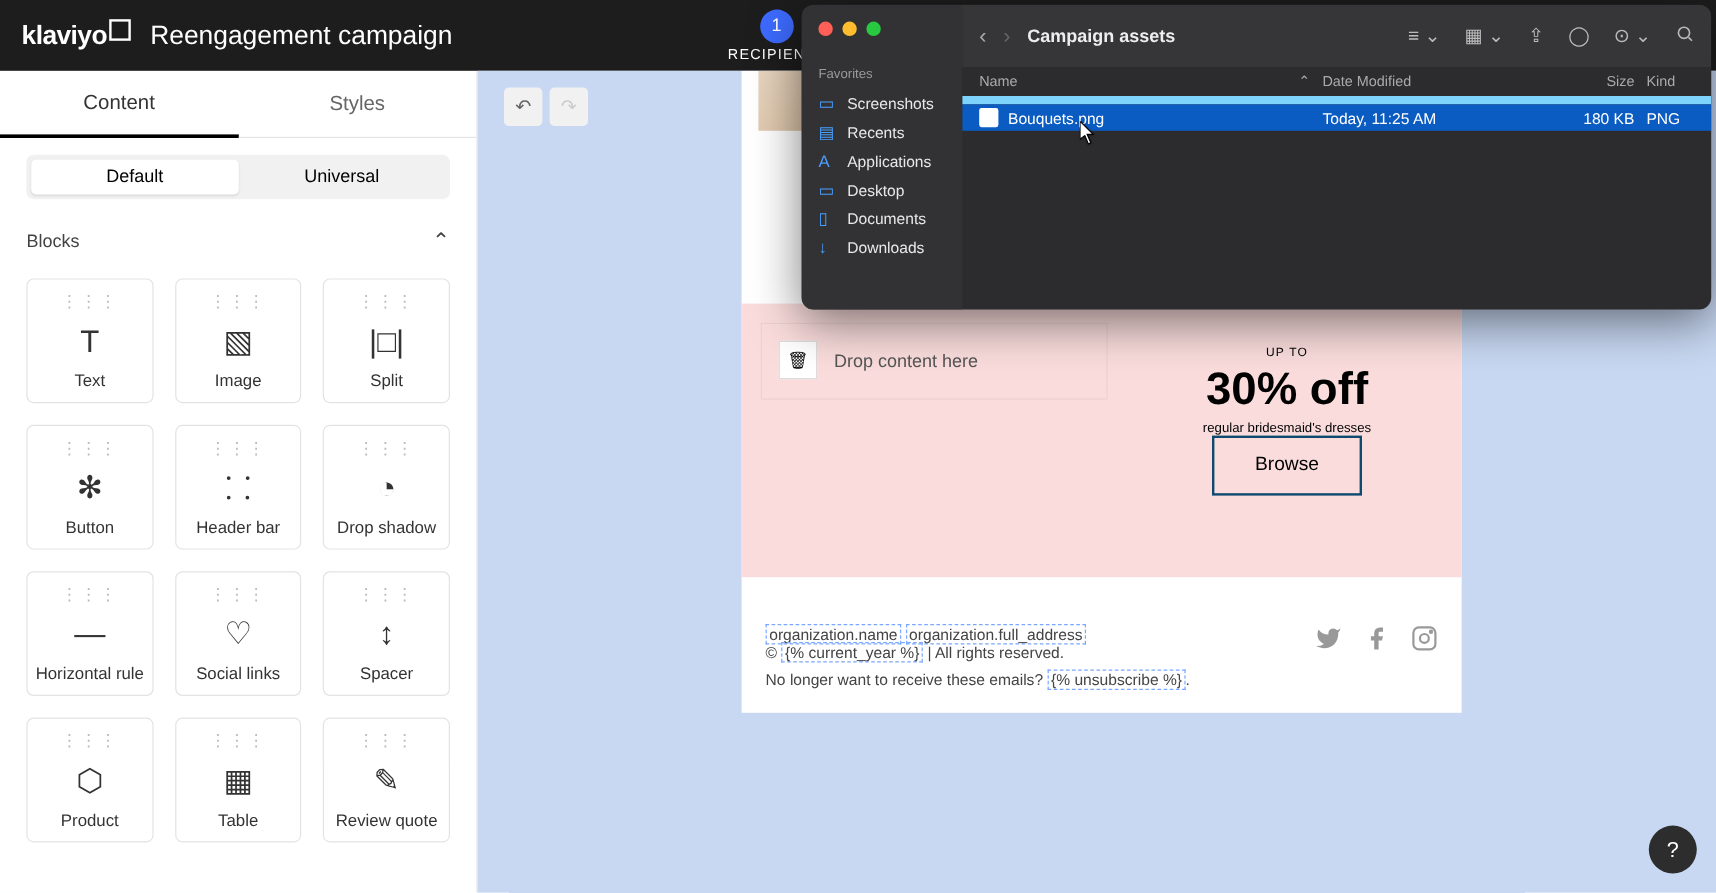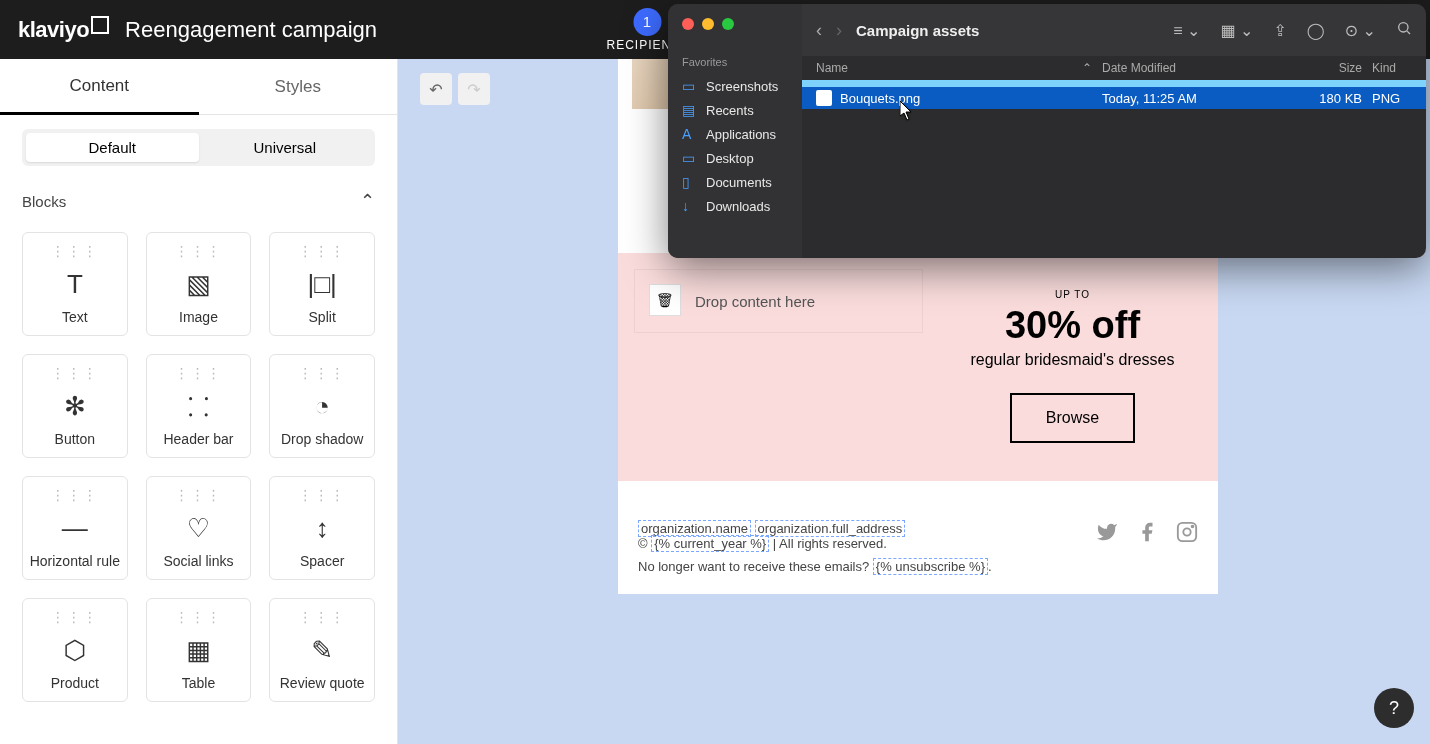--- a/index.html
+++ b/index.html
@@ -43,22 +43,22 @@
 .prod-img { width: 100px; height: 50px; background: linear-gradient(135deg,#e8d5c0,#d4b896); margin-left: 14px; }
 .two-btns { display: flex; justify-content: space-around; padding: 60px 30px 34px 30px; }
 .vbtn { border: 2px solid #333; padding: 14px 34px; font-size: 16px; background: #fadcdc; cursor: pointer; }
 .promo { background: #fadcdc; display: flex; padding: 16px; min-height: 228px; }
 .drop-slot { flex: 1; margin-right: 20px; border: 1px solid rgba(0,0,0,0.05); display: flex; align-items: flex-start; padding: 14px; max-height: 64px; }
 .trash { width: 32px; height: 32px; background: #fff; border: 1px solid #ddd; display: flex; align-items: center; justify-content: center; margin-right: 14px; font-size: 14px; }
 .drop-txt { font-size: 15px; color: #555; align-self: center; }
 .promo-right { flex: 1; text-align: center; padding-top: 20px; }
 .upto { font-size: 10px; letter-spacing: 1px; }
 .pct { font-size: 38px; font-weight: 700; margin: 4px 0; }
-.sub { font-size: 16px; margin-bottom: 24px; }
-.browse { border: 2px solid #000000; padding: 14px 34px; font-size: 16px; background: transparent; cursor: pointer; display: inline-block; }
+.sub { font-size: 11px; }
+.browse { border: 2px solid #0c4a6e; padding: 14px 34px; font-size: 16px; background: transparent; cursor: pointer; display: inline-block; }
 .footer { padding: 40px 20px 8px 20px; font-size: 13px; color: #444; display: flex; justify-content: space-between; align-items: flex-start; }
 .ftxt .tag { border: 1px dashed #7aa7ff; padding: 0 2px; }
 .socials { display: flex; gap: 18px; color: #888; font-size: 22px; }
 .unsub-line { padding: 0 20px 20px 20px; font-size: 13px; color: #444; }
 
 .help { position: absolute; right: 16px; bottom: 16px; width: 40px; height: 40px; border-radius: 50%; background: #2d2d2d; color: #fff; display: flex; align-items: center; justify-content: center; font-size: 18px; cursor: pointer; z-index: 50; }
 
 
 .finder { position: absolute; top: 4px; left: 668px; width: 758px; height: 254px; background: #2c2c2e; border-radius: 10px; box-shadow: 0 10px 40px rgba(0,0,0,0.5); color: #ddd; overflow: hidden; z-index: 100; display: flex; }
 .fside { width: 134px; background: #323234; padding: 10px 0; }

